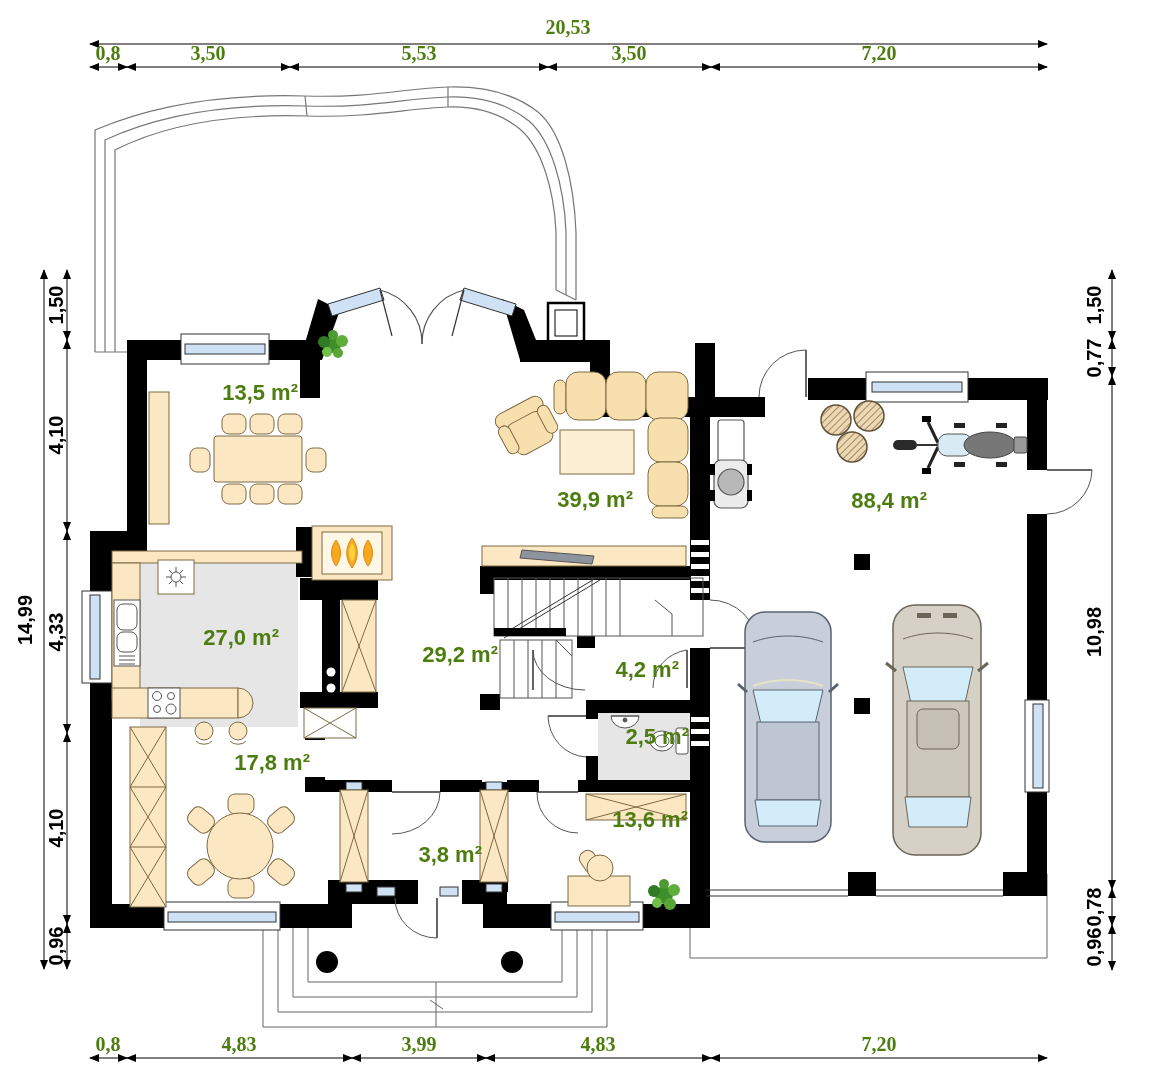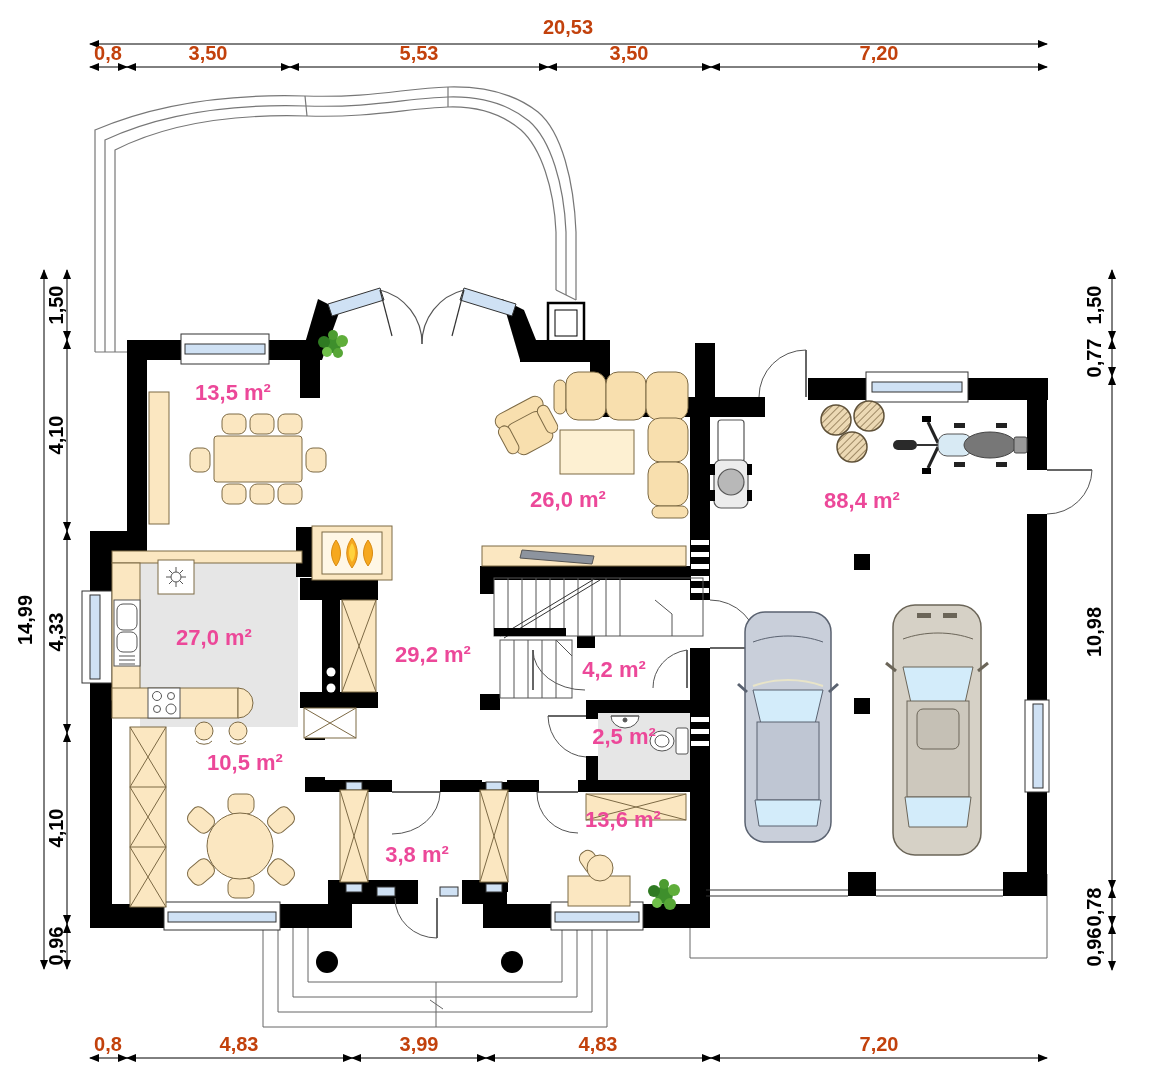--- a/index.html
+++ b/index.html
@@ -1,20 +1,20 @@
 <!DOCTYPE html>
 <html><head>
 <meta charset="utf-8">
 <style>
   html,body{margin:0;padding:0;background:#fff;}
   #canvas{position:relative;width:1158px;height:1080px;background:#fff;overflow:hidden;
           font-family:"Liberation Sans",sans-serif;}
   #plan-svg{position:absolute;left:0;top:0;}
-  .rlabel{position:absolute;width:130px;text-align:center;font-weight:bold;font-size:22px;color:#ec4899;}
-  .dlabel{position:absolute;width:90px;text-align:center;font-weight:bold;font-size:20px;color:#c2410c;}
+  .rlabel{position:absolute;width:130px;text-align:right;font-weight:bold;font-size:22px;color:#4d7c0f;}
+  .dlabel{position:absolute;width:90px;text-align:center;font-weight:bold;font-size:20px;color:#4d7c0f;font-family:Liberation Serif, serif;}
   .vlabel{position:absolute;width:80px;height:22px;text-align:center;font-weight:bold;font-size:20px;color:#000;
           transform:rotate(-90deg);}
 </style>
 </head>
 <body>
 
 <div id="canvas">
 
 <svg id="plan-svg" width="1158" height="1080" viewBox="0 0 1158 1080">
   <defs>
@@ -483,27 +483,27 @@
     <line x1="67" y1="924" x2="67" y2="969" marker-start="url(#dimarrow)" marker-end="url(#dimarrow)"></line>
     <line x1="1112" y1="270" x2="1112" y2="340" marker-start="url(#dimarrow)" marker-end="url(#dimarrow)"></line>
     <line x1="1112" y1="340" x2="1112" y2="376" marker-start="url(#dimarrow)" marker-end="url(#dimarrow)"></line>
     <line x1="1112" y1="376" x2="1112" y2="889" marker-start="url(#dimarrow)" marker-end="url(#dimarrow)"></line>
     <line x1="1112" y1="889" x2="1112" y2="925" marker-start="url(#dimarrow)" marker-end="url(#dimarrow)"></line>
     <line x1="1112" y1="925" x2="1112" y2="970" marker-start="url(#dimarrow)" marker-end="url(#dimarrow)"></line>
   </g>
 </svg>
 
 <div class="rlabel" style="left:168px;top:380px">13,5 m²</div>
-<div class="rlabel" style="left:503px;top:487px">26,0 m²</div>
+<div class="rlabel" style="left:503px;top:487px">39,9 m²</div>
 <div class="rlabel" style="left:797px;top:488px">88,4 m²</div>
 <div class="rlabel" style="left:149px;top:625px">27,0 m²</div>
 <div class="rlabel" style="left:368px;top:642px">29,2 m²</div>
 <div class="rlabel" style="left:549px;top:657px">4,2 m²</div>
 <div class="rlabel" style="left:559px;top:724px">2,5 m²</div>
-<div class="rlabel" style="left:180px;top:750px">10,5 m²</div>
+<div class="rlabel" style="left:180px;top:750px">17,8 m²</div>
 <div class="rlabel" style="left:352px;top:842px">3,8 m²</div>
 <div class="rlabel" style="left:558px;top:807px">13,6 m²</div>
 
 <div class="dlabel" style="left:523px;top:16px">20,53</div>
 <div class="dlabel" style="left:63px;top:42px">0,8</div>
 <div class="dlabel" style="left:163px;top:42px">3,50</div>
 <div class="dlabel" style="left:374px;top:42px">5,53</div>
 <div class="dlabel" style="left:584px;top:42px">3,50</div>
 <div class="dlabel" style="left:834px;top:42px">7,20</div>
 <div class="dlabel" style="left:63px;top:1033px">0,8</div>

